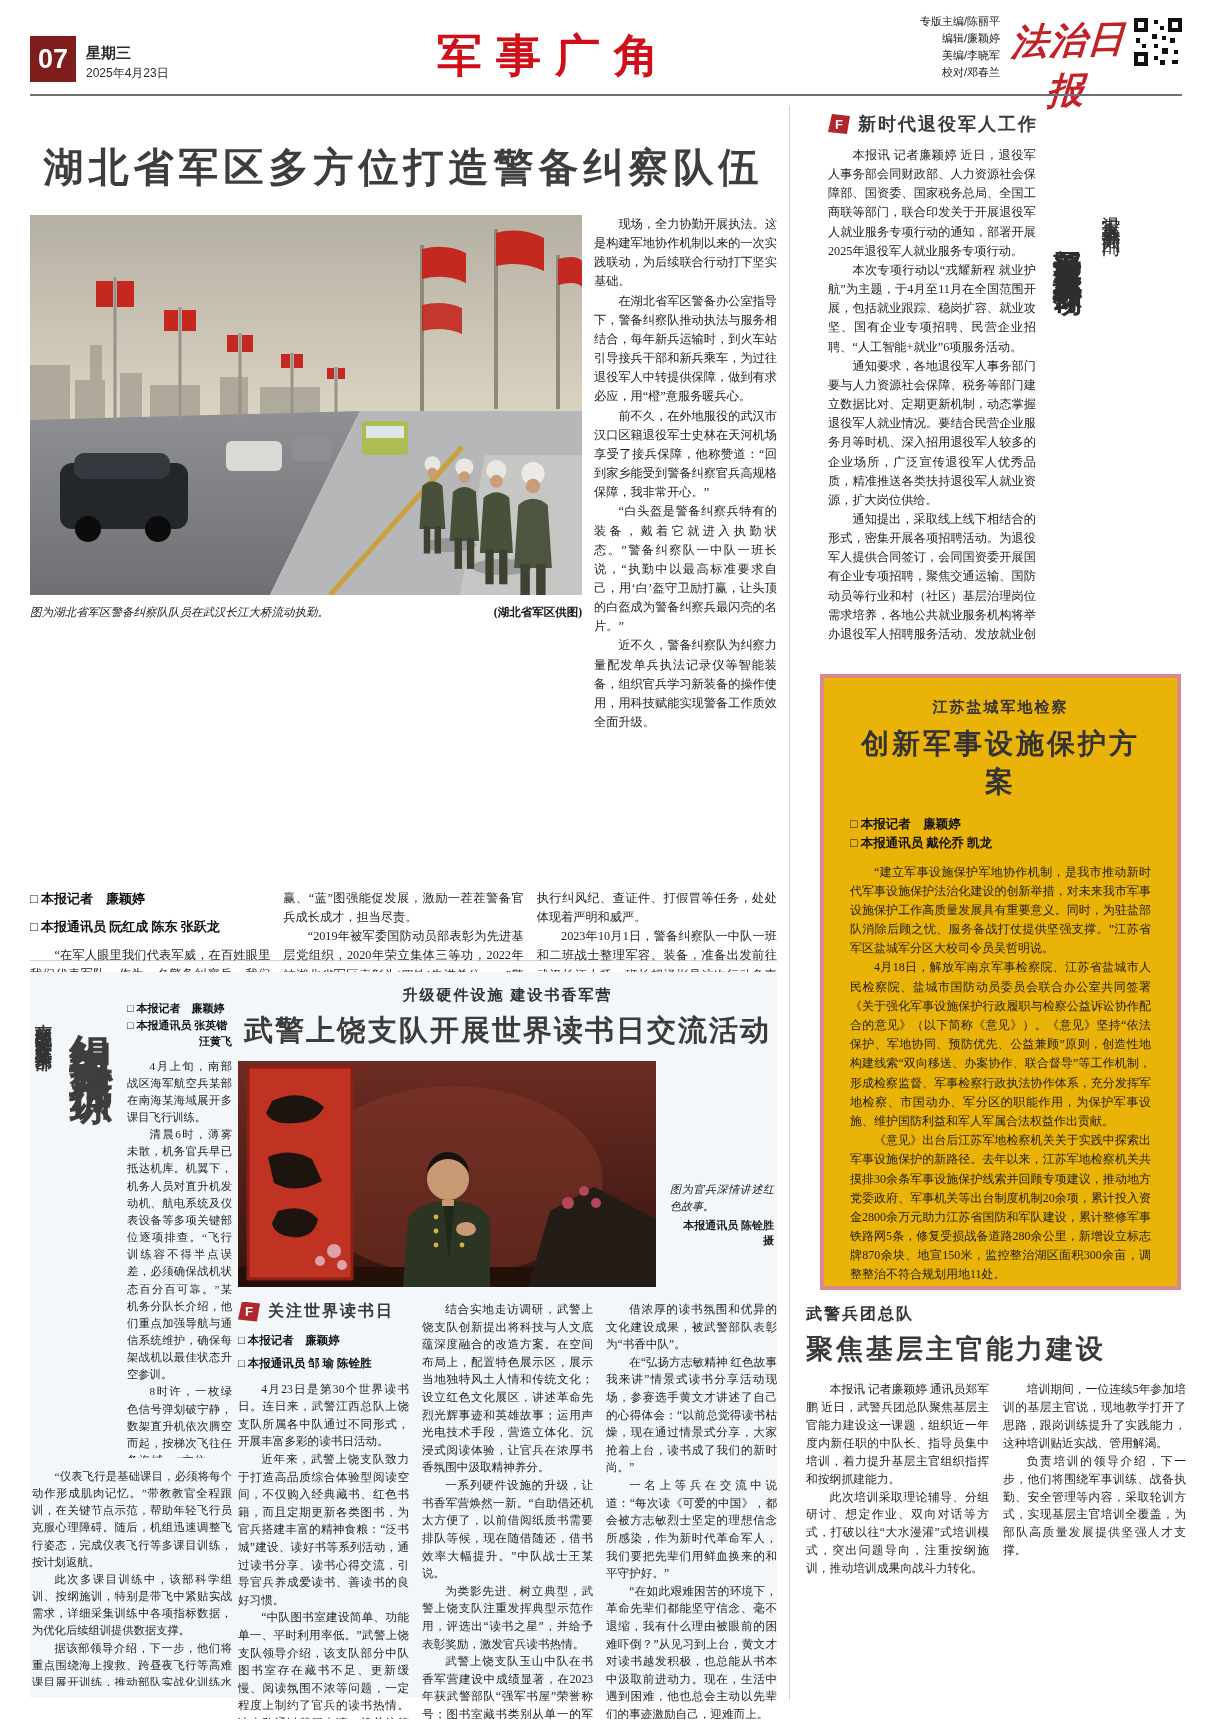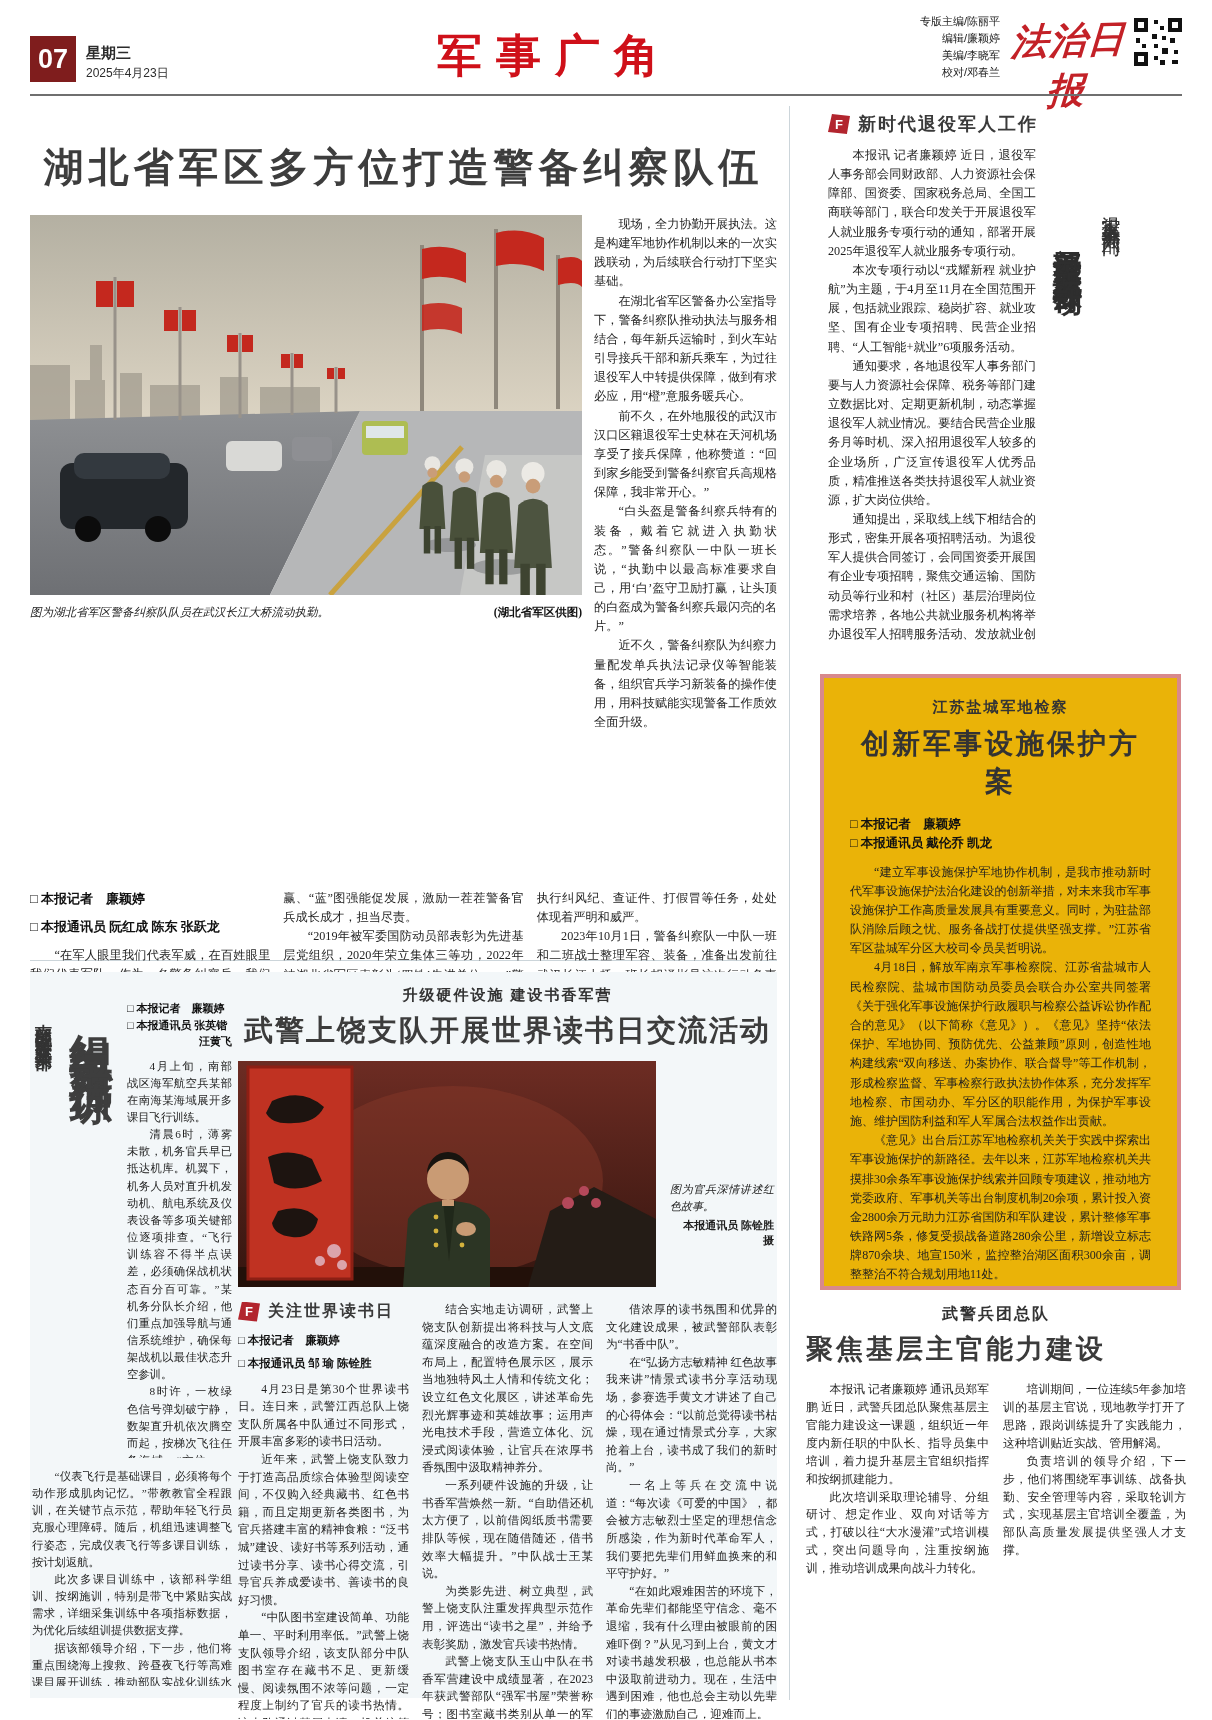--- a/index.html
+++ b/index.html
@@ -99,21 +99,21 @@
     border:4px solid #d8898c; padding:16px 26px; }
   .box-kicker { text-align:center; font-size:15px; font-weight:bold; color:#333; letter-spacing:2px;
     font-family:"Liberation Sans","DejaVu Sans",sans-serif; margin-top:4px; }
   .box-headline { text-align:center; font-size:28px; font-weight:bold; color:#333; letter-spacing:3px;
     font-family:"Liberation Sans","DejaVu Sans",sans-serif; margin:8px 0 14px; }
   .boxart .byline { font-size:12.5px; }
   .box-text { margin-top:10px; height:420px; overflow:hidden; }
   .box-text p { font-size:12px; line-height:1.6; text-align:justify; text-indent:2em; }
 
   .corps { position:absolute; left:806px; top:1304px; width:380px; height:396px; }
-  .corps-kicker { text-align:center; font-size:16px; font-weight:bold; color:#333; letter-spacing:2px;
+  .corps-kicker { text-align:left; font-size:16px; font-weight:bold; color:#333; letter-spacing:2px;
     font-family:"Liberation Sans","DejaVu Sans",sans-serif; }
   .corps-headline { text-align:left; font-size:27px; font-weight:bold; color:#3a3a3a; letter-spacing:3px;
     font-family:"Liberation Sans","DejaVu Sans",sans-serif; margin-top:6px; }
   .corps-text { margin-top:14px; column-count:2; column-gap:14px; height:312px; overflow:hidden; }
   .corps-text p { font-size:11.8px; line-height:1.52; text-align:justify; text-indent:2em; }
 </style>
 </head>
 <body>
 
 <div class="page">

